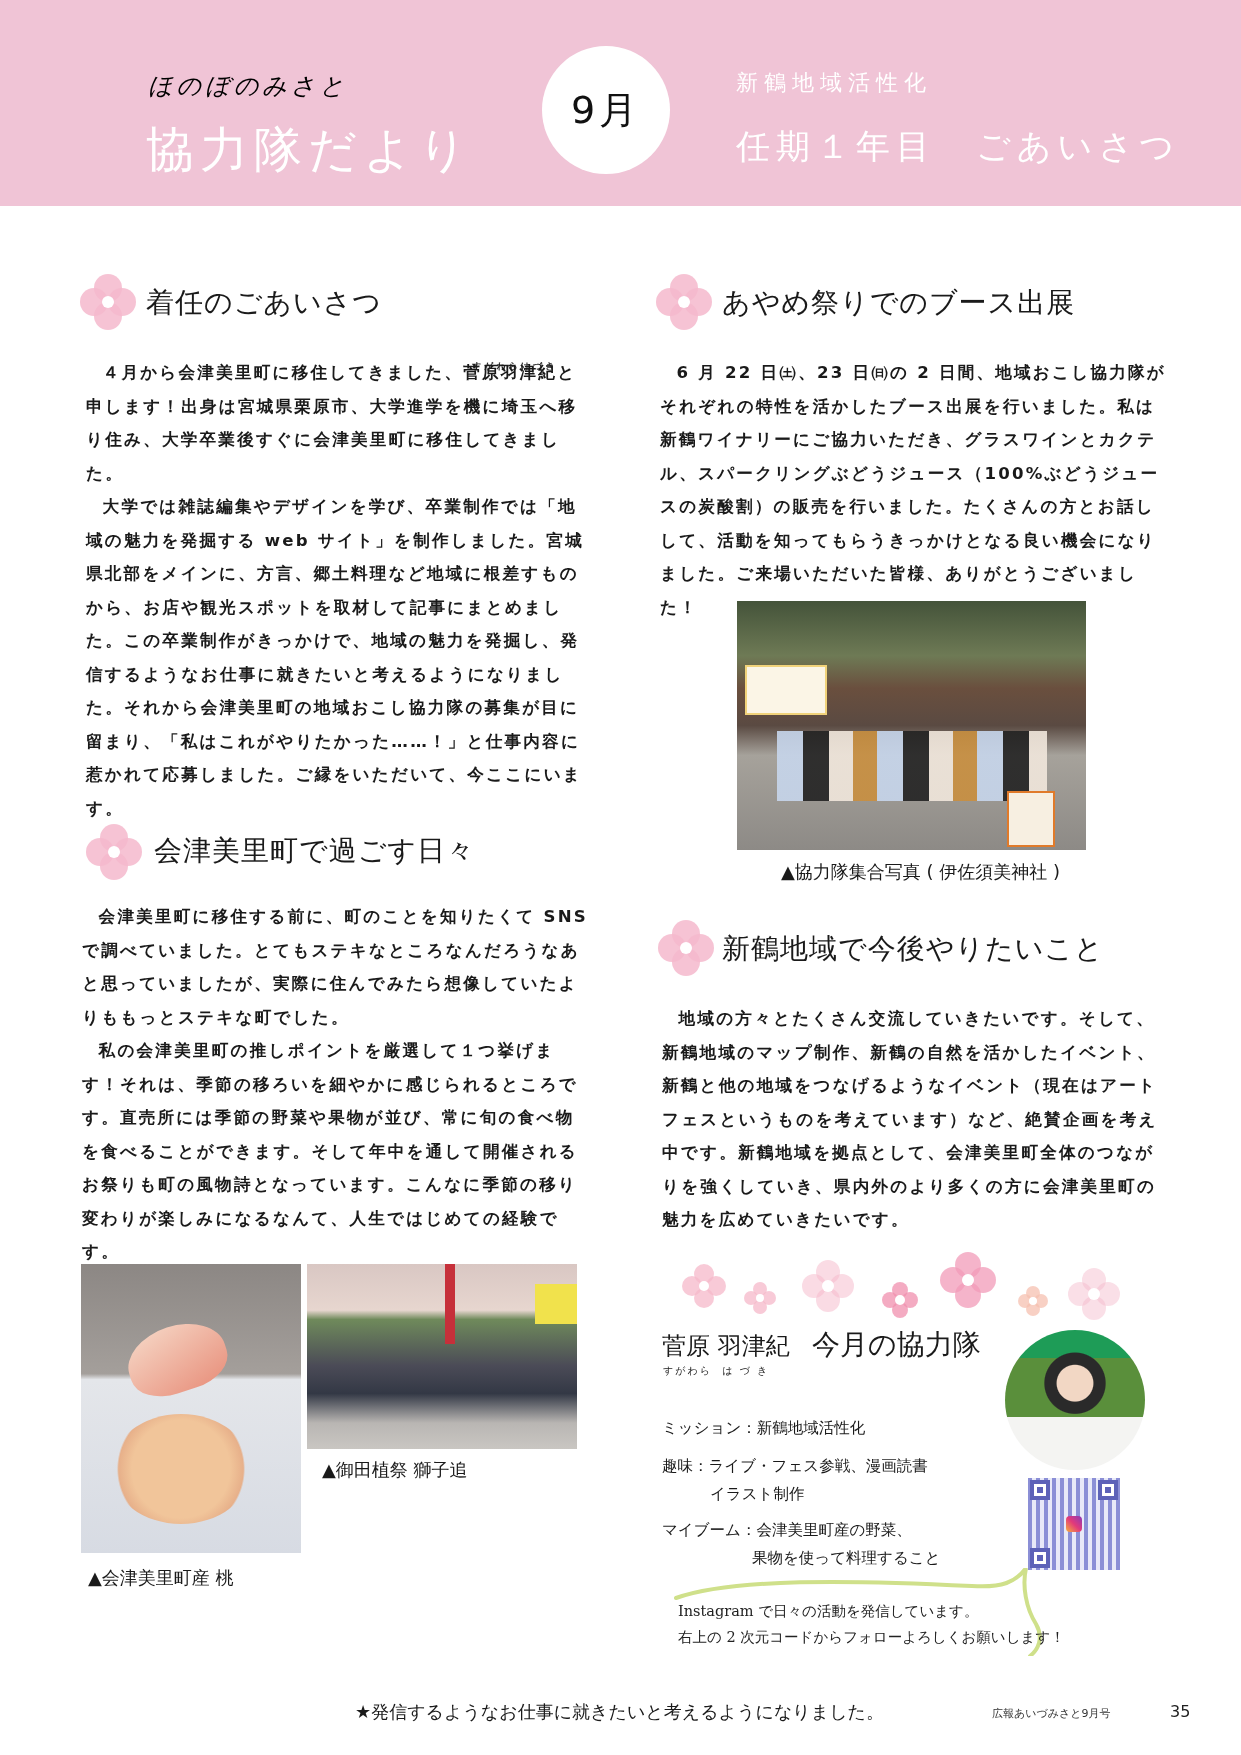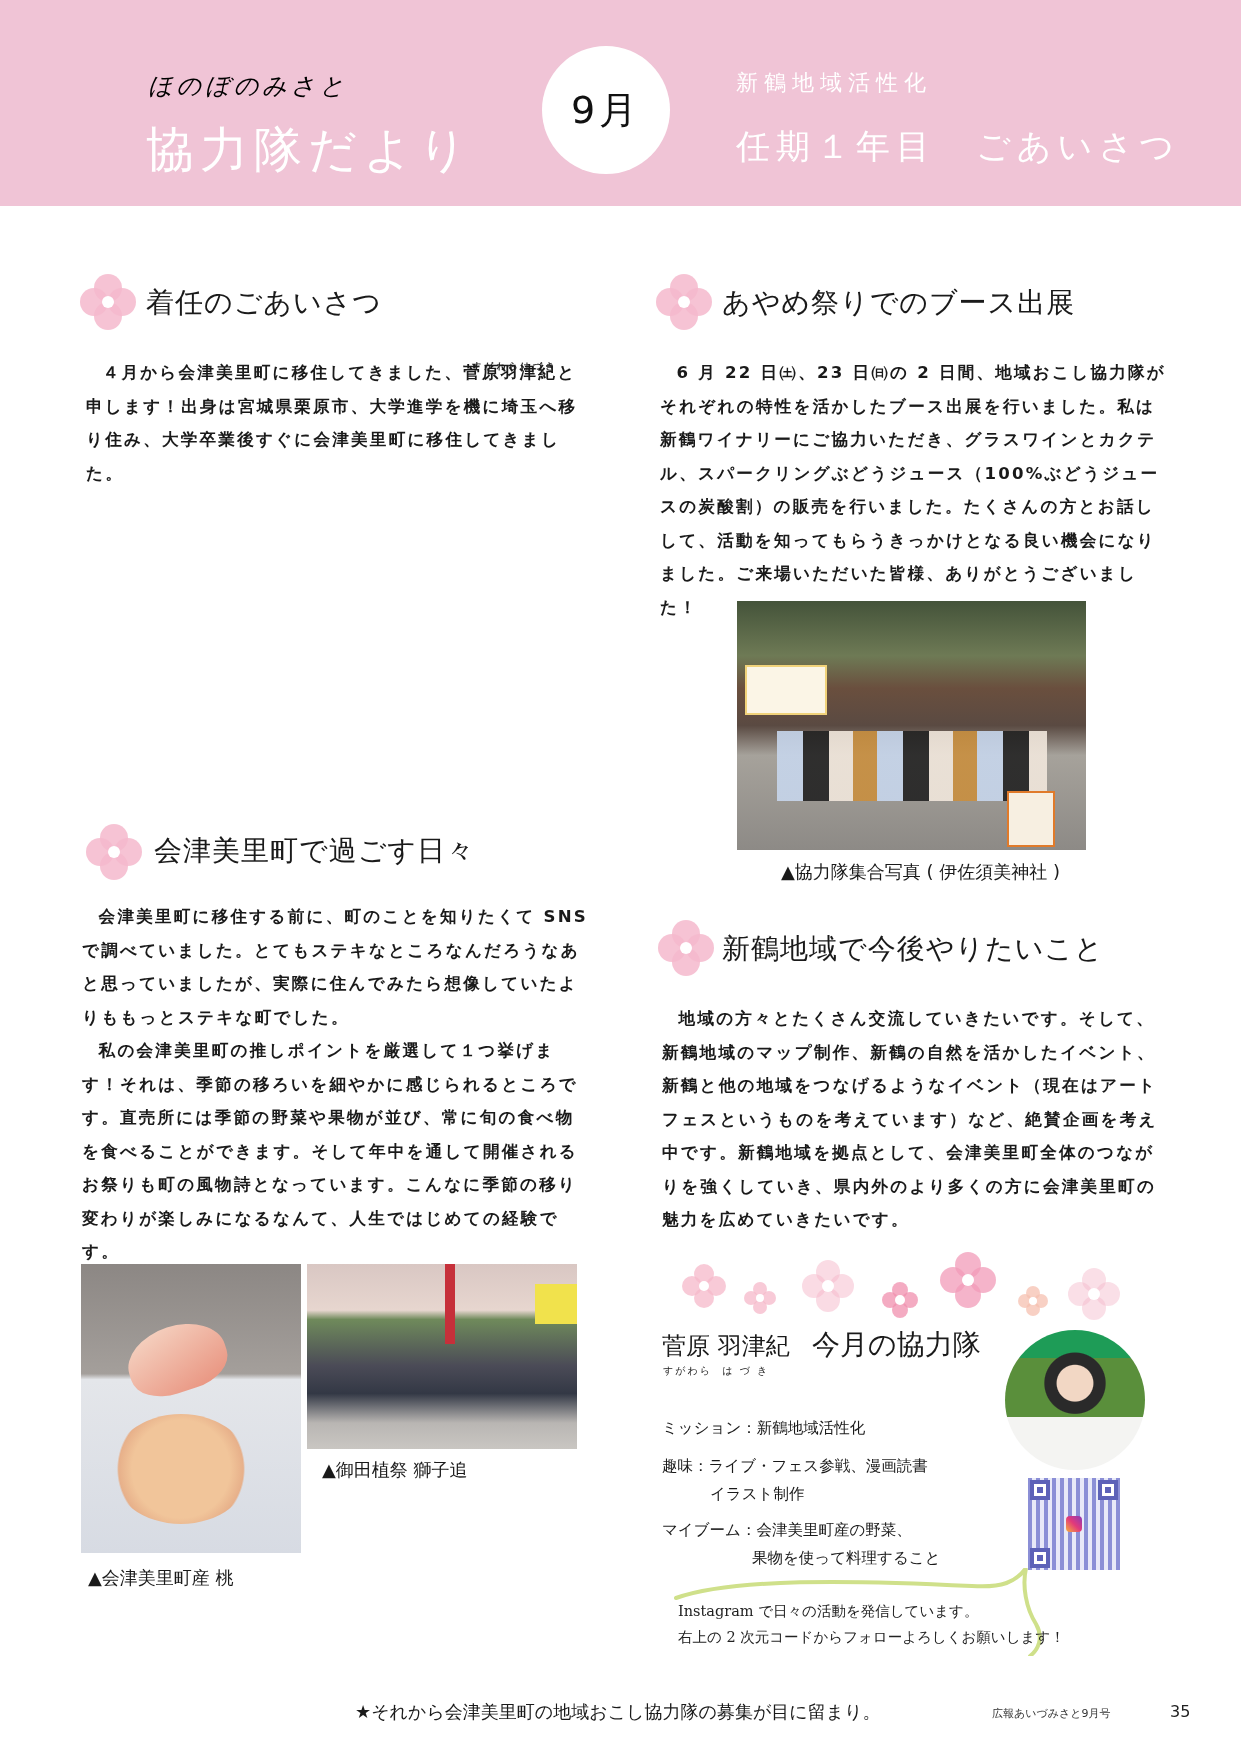--- a/index.html
+++ b/index.html
@@ -71,20 +71,21 @@
     <div class="p t"></div>
     <div class="p b"></div>
     <div class="p l"></div>
     <div class="p r"></div>
     <div class="c"></div>
   </div>
 <div class="sec-title" style="left:146px;top:284px;">着任のごあいさつ</div>
 <div class="ruby" style="left:472px;top:352px;margin-top:8px;">すがわらはづき</div>
 <div class="body-text" style="left:86px;top:356px;width:502px;">
   <p>４月から会津美里町に移住してきました、菅原羽津紀と申します！出身は宮城県栗原市、大学進学を機に埼玉へ移り住み、大学卒業後すぐに会津美里町に移住してきました。</p>
+  <p>大学では雑誌編集やデザインを学び、卒業制作では「地域の魅力を発掘する web サイト」を制作しました。宮城県北部をメインに、方言、郷土料理など地域に根差すものから、お店や観光スポットを取材して記事にまとめました。この卒業制作がきっかけで、地域の魅力を発掘し、発信するようなお仕事に就きたいと考えるようになりました。それから会津美里町の地域おこし協力隊の募集が目に留まり、「私はこれがやりたかった……！」と仕事内容に惹かれて応募しました。ご縁をいただいて、今ここにいます。</p>
 </div>
 
 <div class="flower" style="left:84px;top:822px;">
     <div class="p t"></div>
     <div class="p b"></div>
     <div class="p l"></div>
     <div class="p r"></div>
     <div class="c"></div>
   </div>
 <div class="sec-title" style="left:154px;top:832px;">会津美里町で過ごす日々</div>
@@ -203,15 +204,15 @@
   <div class="fp" style="left:2px;top:70px;"></div>
   <div class="logo"></div>
 </div>
 
 <svg class="speech" viewBox="0 0 380 88">
   <path d="M4,30 C60,10 180,12 300,18 C330,20 344,14 354,0 C350,18 354,40 364,56 C372,70 366,82 358,88" fill="none" stroke="#cfe08a" stroke-width="4" stroke-linecap="round"></path>
 </svg>
 <div class="speech-text" style="top:1602px;">Instagram で日々の活動を発信しています。</div>
 <div class="speech-text" style="top:1628px;">右上の 2 次元コードからフォローよろしくお願いします！</div>
 
-<div class="footer-note">★それから会津美里町の地域おこし協力隊の募集が目に留まり。</div>
+<div class="footer-note">★発信するようなお仕事に就きたいと考えるようになりました。</div>
 <div class="footer-issue">広報あいづみさと9月号</div>
 <div class="footer-page">35</div>
 
 </body></html>

